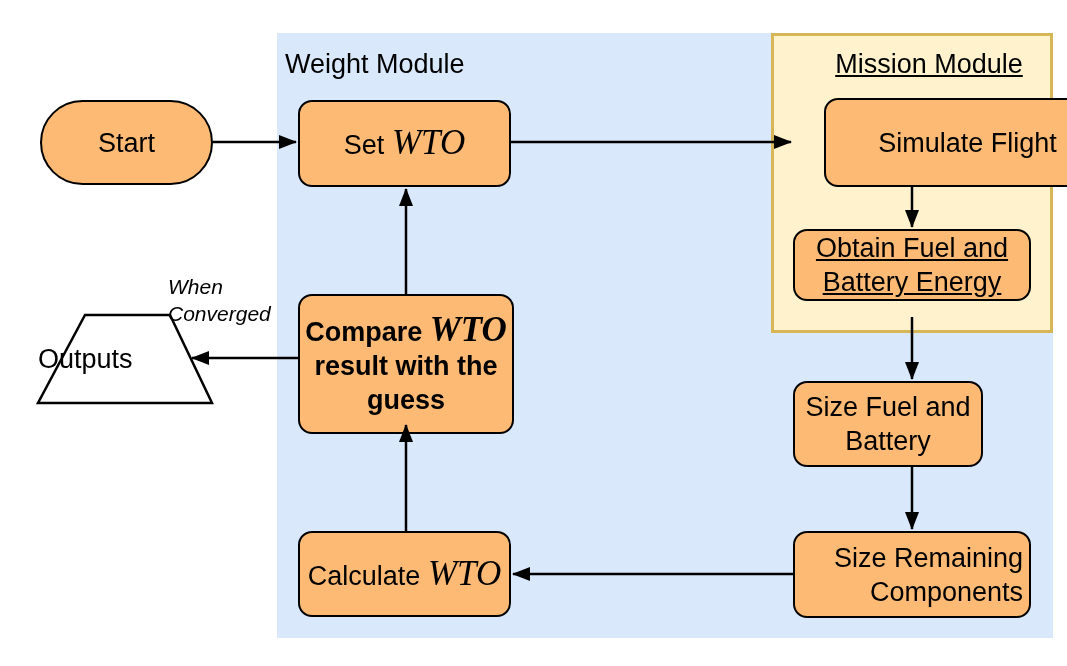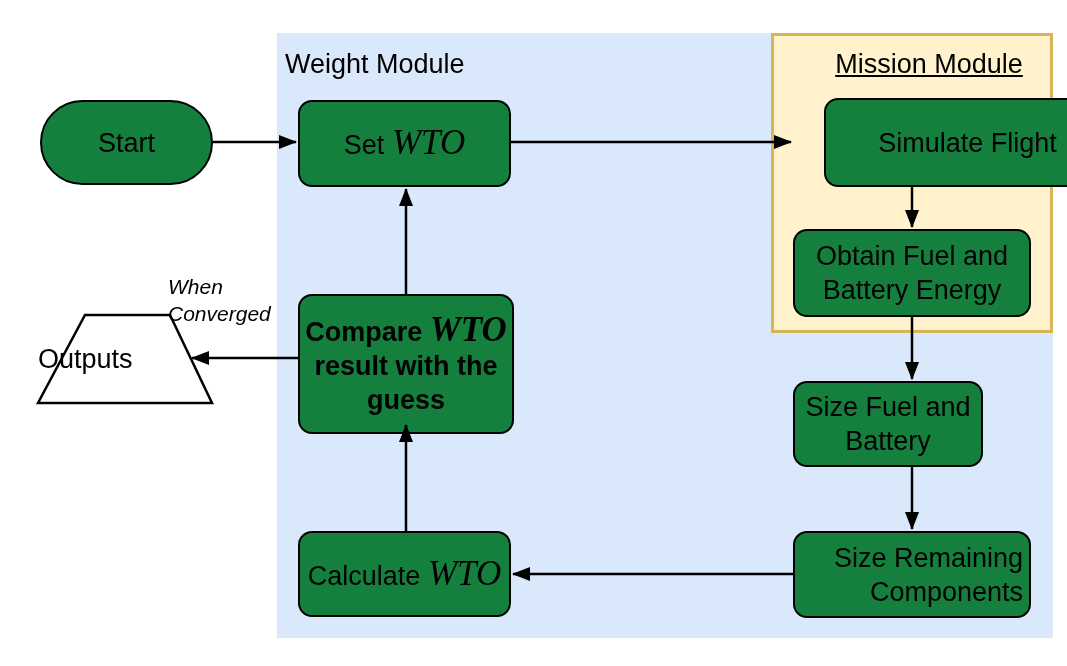--- a/index.html
+++ b/index.html
@@ -7,31 +7,31 @@
     position:relative;width:1067px;height:666px;background:#ffffff;overflow:hidden;
     font-family:"Liberation Sans",sans-serif;color:#000;
   }
   .region{position:absolute;box-sizing:border-box;}
   #region-weight{left:277px;top:33px;width:776px;height:605px;background:#dae8fc;z-index:0;}
   #region-mission{left:771px;top:33px;width:282px;height:300px;background:#fff2cc;border:3px solid #d6b656;z-index:1;}
   .region-title{position:absolute;z-index:2;font-size:27px;line-height:30px;white-space:nowrap;}
   #title-weight{left:285px;top:49px;}
   #title-mission{left:771px;top:49px;width:316px;text-align:center;text-decoration:underline;}
   .node{
-    position:absolute;z-index:3;box-sizing:border-box;background:#15803d;
+    position:absolute;z-index:3;box-sizing:border-box;background:#fdba74;
     border:2.5px solid #000;border-radius:14px;
     display:flex;flex-direction:column;align-items:center;justify-content:center;
     font-size:27px;line-height:34px;text-align:center;
   }
   .math{font-family:"Liberation Serif",serif;font-style:italic;font-size:35px;line-height:1;}
   .mathline{white-space:nowrap;}
   #node-start{left:40px;top:100px;width:173px;height:85px;border-radius:43px;}
   #node-set-wto{left:298px;top:100px;width:213px;height:87px;}
   #node-simulate{left:824px;top:98px;width:287px;height:89px;}
-  #node-obtain{left:793px;top:229px;width:238px;height:88px;padding:0 6px;}
+  #node-obtain{left:793px;top:229px;width:238px;height:72px;padding:0 6px;text-decoration:underline;}
   #node-compare{left:298px;top:294px;width:216px;height:140px;padding:3px 4px;font-weight:bold;}
   #node-size-fuel{left:793px;top:381px;width:190px;height:86px;padding:0 6px;}
   #node-size-remaining{left:793px;top:531px;width:238px;height:87px;padding:0 6px;text-align:right;}
   #node-calculate{left:298px;top:531px;width:213px;height:86px;}
   #node-outputs-label{
     position:absolute;z-index:3;left:38px;top:315px;width:174px;height:88px;
     display:flex;align-items:center;justify-content:flex-start;font-size:27px;
   }
   #edge-label-converged{
     position:absolute;z-index:3;left:168px;top:273px;width:132px;

